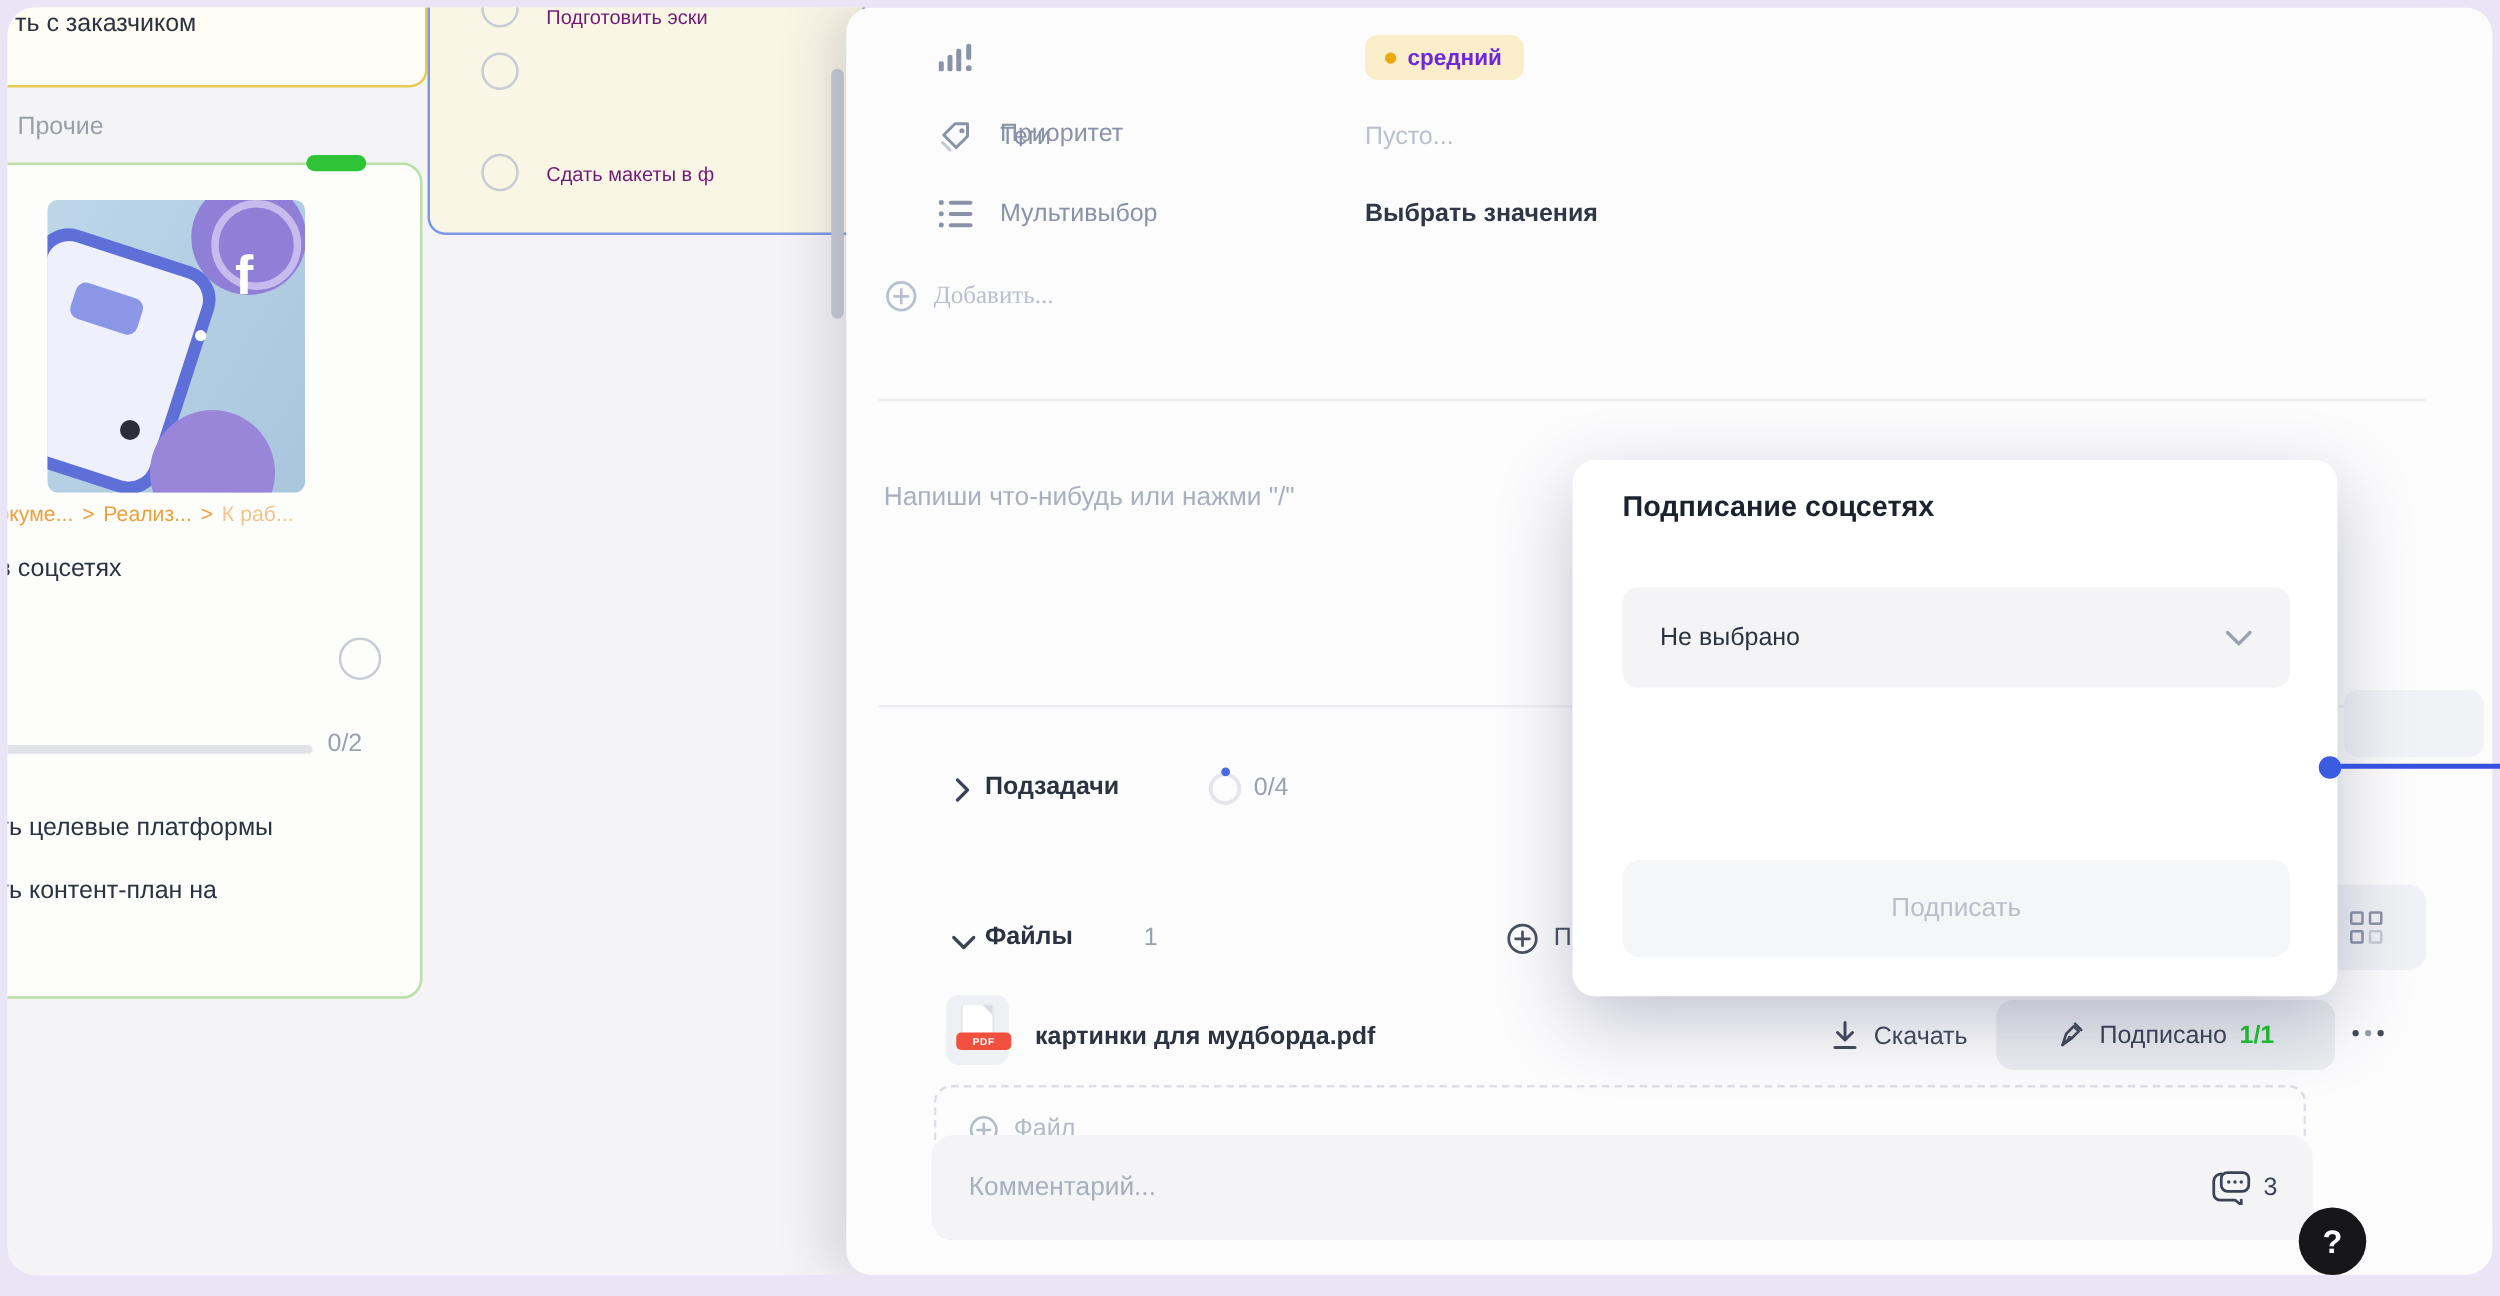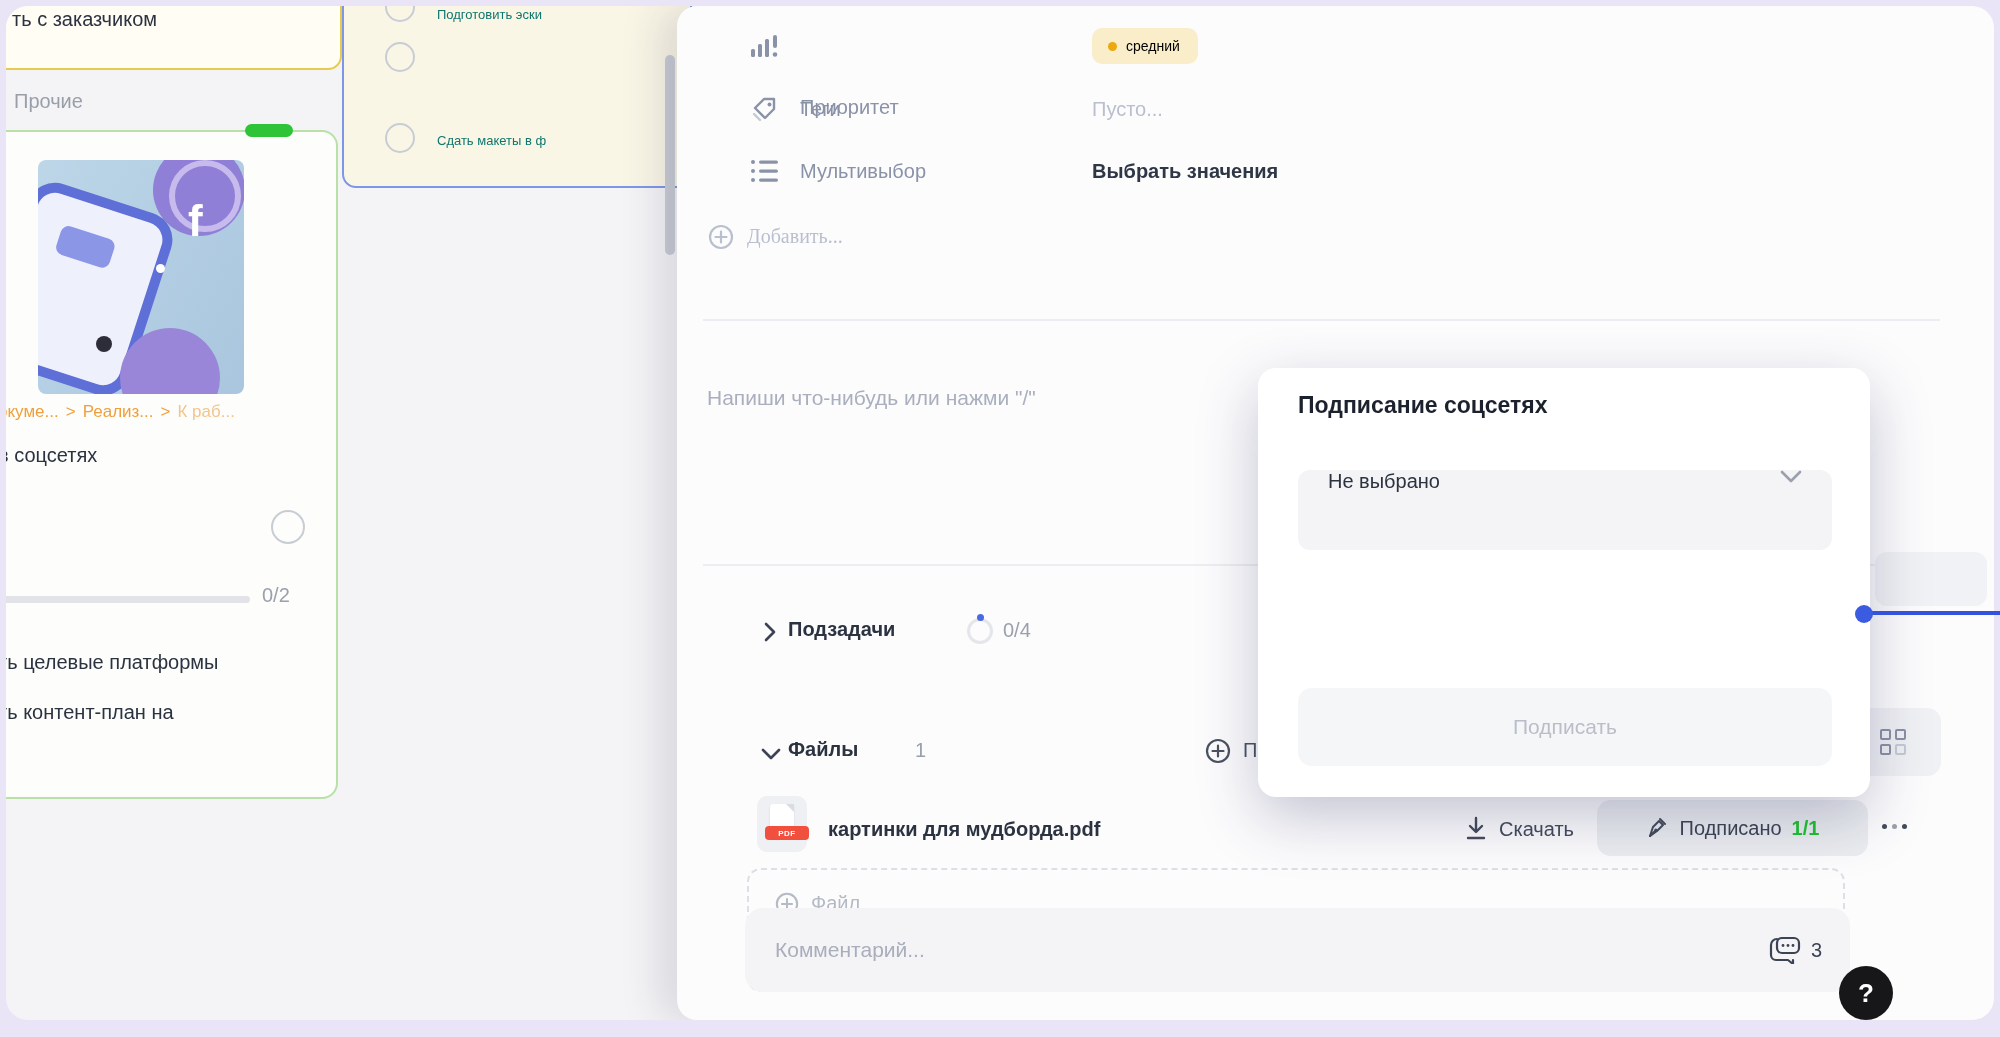--- a/index.html
+++ b/index.html
@@ -6,21 +6,21 @@
   html,body { width:2000px; height:1037px; }
   body { background:#e9e5f6; font-family:"Liberation Sans","DejaVu Sans",sans-serif; position:relative; overflow:hidden; color:#2b3240; }
   .abs { position:absolute; }
   .app { position:absolute; left:6px; top:6px; width:1988px; height:1014px; background:#f4f4f6; border-radius:22px; overflow:hidden; }
 
   
   .yellow-card { left:-26px; top:-36px; width:362px; height:100px; background:#fffdf4; border:2px solid #e8ca52; border-radius:14px; padding:36px 0 0 30px; font-size:20px; color:#2b3240; }
   .col-label { left:8px; top:84px; font-size:20px; color:#999fa9; }
   .check-card { left:336px; top:-18px; width:350px; height:200px; background:#faf6e6; border:2px solid #7d97e8; border-radius:14px; overflow:hidden; }
   .check-circle { width:30px; height:30px; border:2.5px solid #c8ccd4; border-radius:50%; background:transparent; }
-  .check-text { font-size:13px; color:#0f766e; line-height:29px; white-space:nowrap; }
+  .check-text { font-size:16px; color:#701a75; line-height:29px; white-space:nowrap; }
 
   .green-card { left:-26px; top:124px; width:358px; height:669px; background:#fdfefb; border:2px solid #b9e0a6; border-radius:16px; }
   .green-pill { left:263px; top:-8px; width:48px; height:13px; background:#2fc437; border-radius:7px; }
   .card-img { left:56px; top:28px; width:206px; height:234px; border-radius:8px; overflow:hidden; background:linear-gradient(120deg,#bdd6e8,#a9c6de); }
   .img-phone { left:-34px; top:34px; width:150px; height:190px; background:#eef1fb; border:10px solid #5f6fd8; border-radius:28px; transform:rotate(18deg); }
   .img-phone-inner { left:30px; top:28px; width:56px; height:30px; background:#8b97e6; border-radius:8px; }
   .img-circle-tr { left:115px; top:-16px; width:92px; height:92px; border-radius:50%; background:#8f7fd6; }
   .img-circle-tr:after { content:""; position:absolute; left:16px; top:16px; width:60px; height:60px; border-radius:50%; border:6px solid #c6bbec; }
   .img-f { left:150px; top:36px; font-size:44px; font-weight:700; color:#fff; }
   .img-blob { left:82px; top:168px; width:100px; height:100px; border-radius:50%; background:#9a86d8; }
@@ -35,21 +35,21 @@
   .gc-item { left:16px; font-size:20px; color:#2b3240; white-space:nowrap; }
   .board-scrollbar { left:659px; top:49px; width:10px; height:200px; background:#c9cdd4; border-radius:5px; }
 
   
   .modal { left:671px; top:0; width:1317px; height:1014px; background:#fcfcfd; border-radius:20px; box-shadow:-16px 0 40px rgba(45,45,80,.15); overflow:hidden; }
   .f-label { font-size:20px; color:#8a92a8; white-space:nowrap; }
   .f-muted { font-size:20px; color:#b9bfce; }
   .f-strong { font-size:20px; font-weight:700; color:#2f3747; }
   .badge { left:415px; top:22px; height:36px; background:#faeeca; border-radius:10px; display:flex; align-items:center; padding:0 18px 0 16px; gap:9px; }
   .badge-dot { width:9px; height:9px; border-radius:50%; background:#eca90e; }
-  .badge-text { font-size:14px; font-weight:400; color:#000000; }
+  .badge-text { font-size:18px; font-weight:700; color:#6d28d9; }
   .divider { height:2px; background:#ededf1; }
   .desc { left:30px; top:380px; font-size:21px; color:#a9afbe; }
   .sec-title { font-size:20px; font-weight:700; color:#2b3240; }
   .sec-count { font-size:20px; color:#9aa0ac; }
   .ring { left:290px; top:612px; width:26px; height:26px; border:3px solid #e4e6eb; border-radius:50%; }
   .ring-dot { left:300px; top:608px; width:7px; height:7px; border-radius:50%; background:#4a6ae0; }
   .pdf-icon { left:80px; top:790px; width:50px; height:56px; background:#eff0f3; border-radius:10px; }
   .pdf-sheet { left:13px; top:8px; width:24px; height:32px; background:#fff; border-radius:3px; box-shadow:0 1px 2px rgba(0,0,0,.12); }
   .pdf-fold { right:0; top:0; width:0; height:0; border-left:8px solid transparent; border-top:8px solid #d9dde3; }
   .pdf-chip { left:8px; top:30px; width:44px; height:14px; background:#f2503e; border-radius:4px; color:#fff; font-size:8px; font-weight:700; display:flex; align-items:center; justify-content:center; letter-spacing:.5px; }
@@ -69,21 +69,21 @@
   .grey-fragment { left:1198px; top:546px; width:112px; height:54px; background:#f1f2f5; border-radius:12px; }
   .grid-btn { left:1168px; top:702px; width:96px; height:68px; background:#f0f1f4; border-radius:14px; display:flex; align-items:center; justify-content:center; }
   .grid-glyph { display:grid; grid-template-columns:11px 11px; grid-template-rows:11px 11px; gap:4px; }
   .grid-glyph i { border:2.5px solid #8a91a6; border-radius:2px; }
   .grid-glyph i:nth-child(4){ border-color:#c6cad3; }
   .fab { left:1162px; top:960px; width:54px; height:54px; border-radius:50%; background:#17171a; color:#fff; font-size:26px; font-weight:700; display:flex; align-items:center; justify-content:center; }
 
   
   .popup { left:1252px; top:362px; width:612px; height:429px; background:#fff; border-radius:18px; box-shadow:0 20px 60px rgba(50,50,100,.28); z-index:50; }
   .popup-title { left:40px; top:24px; font-size:23px; font-weight:700; color:#1c212e; }
-  .popup-select { left:40px; top:102px; width:534px; height:80px; background:#f4f4f6; border-radius:12px; display:flex; padding:0 30px; }
+  .popup-select { left:40px; top:102px; width:534px; height:80px; background:#f4f4f6; border-radius:12px; display:flex; align-items:center; padding:0 30px; }
   .popup-select span { font-size:20px; color:#2b3240; }
   .signer-row { left:8px; top:193px; width:598px; height:107px; }
   .avatar { left:30px; top:27px; width:52px; height:52px; border-radius:50%; background:linear-gradient(150deg,#f0ebe7,#cfc6bf); overflow:hidden; }
   .signer-name { left:97px; top:27px; font-size:17px; color:#343b49; }
   .signer-email { left:97px; top:52px; font-size:15px; color:#a8aebb; }
   .signer-status { right:26px; top:44px; font-size:15px; color:#5fae2f; }
   .sign-btn { left:40px; top:320px; width:534px; height:78px; background:#f5f6f8; border-radius:14px; display:flex; align-items:center; justify-content:center; font-size:21px; color:#b9bec9; }
 
   .callout-dot { left:1855px; top:605px; width:18px; height:18px; border-radius:50%; background:#3b5be0; z-index:60; }
   .callout-line { left:1862px; top:611px; width:138px; height:4px; background:#3552de; z-index:59; }

